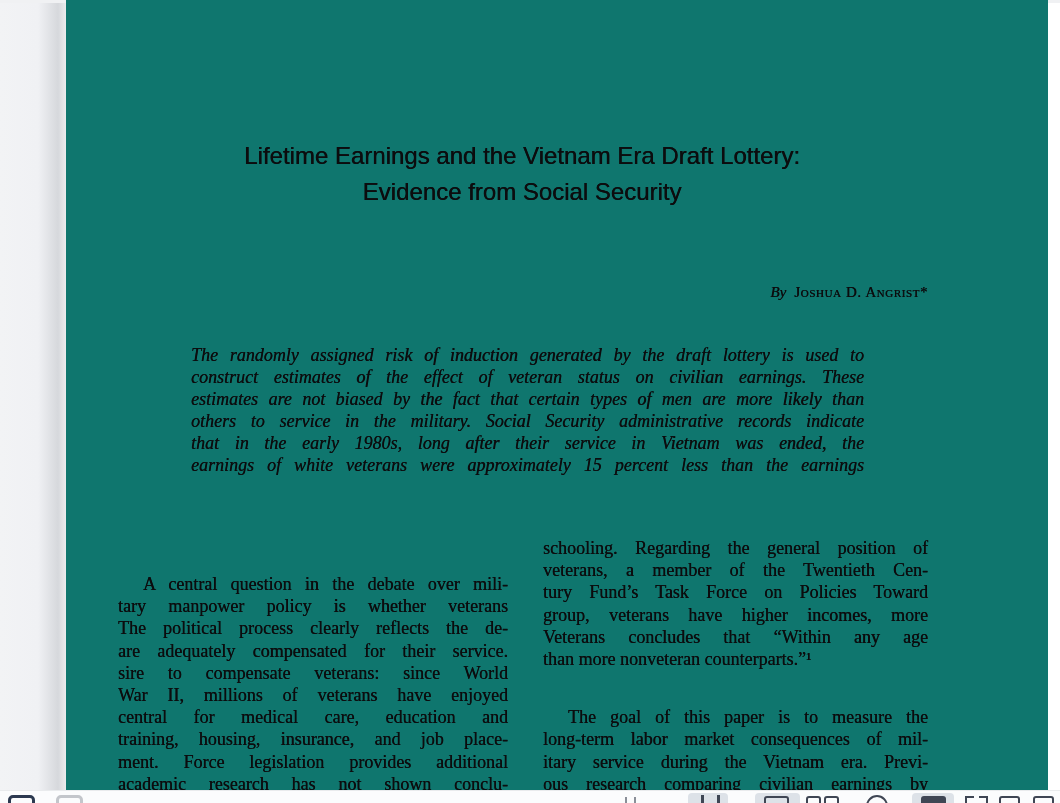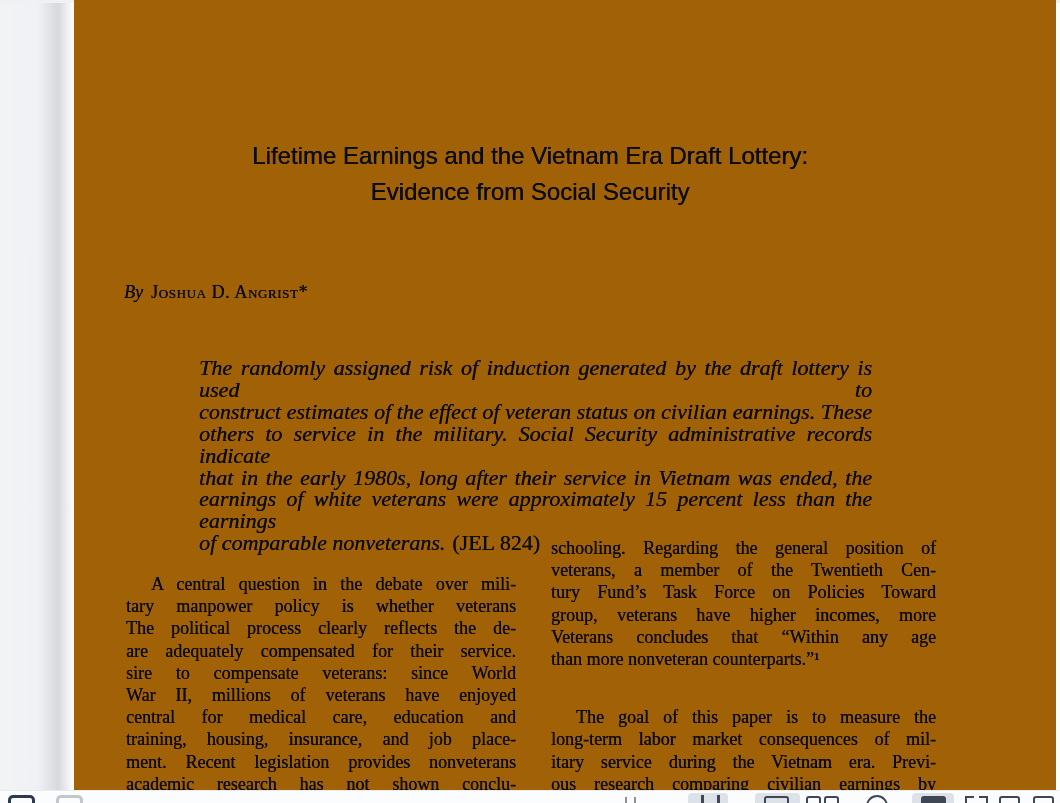--- a/index.html
+++ b/index.html
@@ -5,36 +5,36 @@
   * { margin:0; padding:0; box-sizing:border-box; }
   html,body { width:1060px; height:803px; overflow:hidden; background:#ffffff;
               font-family:"Liberation Serif", serif; }
 
   .top-edge { position:absolute; left:0; top:0; width:1060px; height:3px;
               background:#f0f1f3; }
 
   .gutter { position:absolute; left:0; top:0; width:78px; height:803px;
             background:linear-gradient(to right,#f2f3f5 0px,#f0f1f4 38px,#d6d8dc 58px,#ffffff 74px); }
 
-  .page { position:absolute; left:74px; top:0; width:982px; height:790px;
-          background:#a16207; overflow:hidden; color:#0c0c0e; }
+  .page { position:absolute; left:66px; top:0; width:982px; height:790px;
+          background:#0f766e; overflow:hidden; color:#0c0c0e; }
 
   .title-block { position:absolute; left:50px; top:138px; width:812px;
                  text-align:center; font-family:"Liberation Sans", sans-serif;
                  font-size:24px; line-height:36px;
                  text-shadow:0.4px 0 0 currentColor; }
 
-  .byline { position:absolute; left:50px; top:280px; width:812px; text-align:left;
-            font-size:18px; line-height:24px; text-shadow:0.3px 0 0 currentColor; }
+  .byline { position:absolute; left:50px; top:280px; width:812px; text-align:right;
+            font-size:15px; line-height:24px; text-shadow:0.3px 0 0 currentColor; }
   .byline .prefix { font-style:italic; margin-right:8px; }
   .byline .author { font-variant:small-caps; letter-spacing:0.6px; }
 
   .abstract { position:absolute; left:125px; top:345px; width:673px;
-              font-style:italic; font-size:22px; line-height:21.9px;
-              text-shadow:0.3px 0 0 currentColor;margin-top:12px; }
+              font-style:italic; font-size:18px; line-height:21.9px;
+              text-shadow:0.3px 0 0 currentColor; }
   .abstract .roman { font-style:normal; margin-left:7px; }
 
   .column { position:absolute; top:537px; font-size:18px; line-height:22.2px;
             text-shadow:0.3px 0 0 currentColor; }
   .col-left  { left:52px;  width:390px; }
   .col-right { left:477px; width:385px; }
 
   .tline { text-align:justify; text-align-last:justify; }
   .tline.end { text-align-last:left; }
   .tline.ind { text-indent:25px;margin-top:36px; }
@@ -89,39 +89,37 @@
   </div>
 
   <div class="byline">
     <span class="prefix">By</span><span class="author">Joshua D. Angrist*</span>
   </div>
 
   <div class="abstract">
     <div>
         <div class="tline">The randomly assigned risk of induction generated by the draft lottery is used to</div>
         <div class="tline">construct estimates of the effect of veteran status on civilian earnings. These</div>
+        <div class="tline">estimates are not biased by the fact that certain types of men are more likely than</div>
         <div class="tline">others to service in the military. Social Security administrative records indicate</div>
         <div class="tline">that in the early 1980s, long after their service in Vietnam was ended, the</div>
         <div class="tline">earnings of white veterans were approximately 15 percent less than the earnings</div>
       </div>
-    <div class="tline end">
-      <span>of comparable nonveterans.</span><span class="roman">(JEL 824)</span>
-    </div>
   </div>
 
   <div class="column col-left">
       <div class="tline ind">A central question in the debate over mili-</div>
       <div class="tline">tary manpower policy is whether veterans</div>
       <div class="tline">The political process clearly reflects the de-</div>
       <div class="tline">are adequately compensated for their service.</div>
       <div class="tline">sire to compensate veterans: since World</div>
       <div class="tline">War II, millions of veterans have enjoyed</div>
       <div class="tline">central for medical care, education and</div>
       <div class="tline">training, housing, insurance, and job place-</div>
-      <div class="tline">ment. Recent legislation provides nonveterans</div>
+      <div class="tline">ment. Force legislation provides additional</div>
       <div class="tline">academic research has not shown conclu-</div>
       <div class="tline">sively that Vietnam (or other) veterans are</div>
     </div>
   <div class="column col-right">
       <div class="tline">schooling. Regarding the general position of</div>
       <div class="tline">veterans, a member of the Twentieth Cen-</div>
       <div class="tline">tury Fund’s Task Force on Policies Toward</div>
       <div class="tline">group, veterans have higher incomes, more</div>
       <div class="tline">Veterans concludes that “Within any age</div>
       <div class="tline end">than more nonveteran counterparts.”¹</div>

